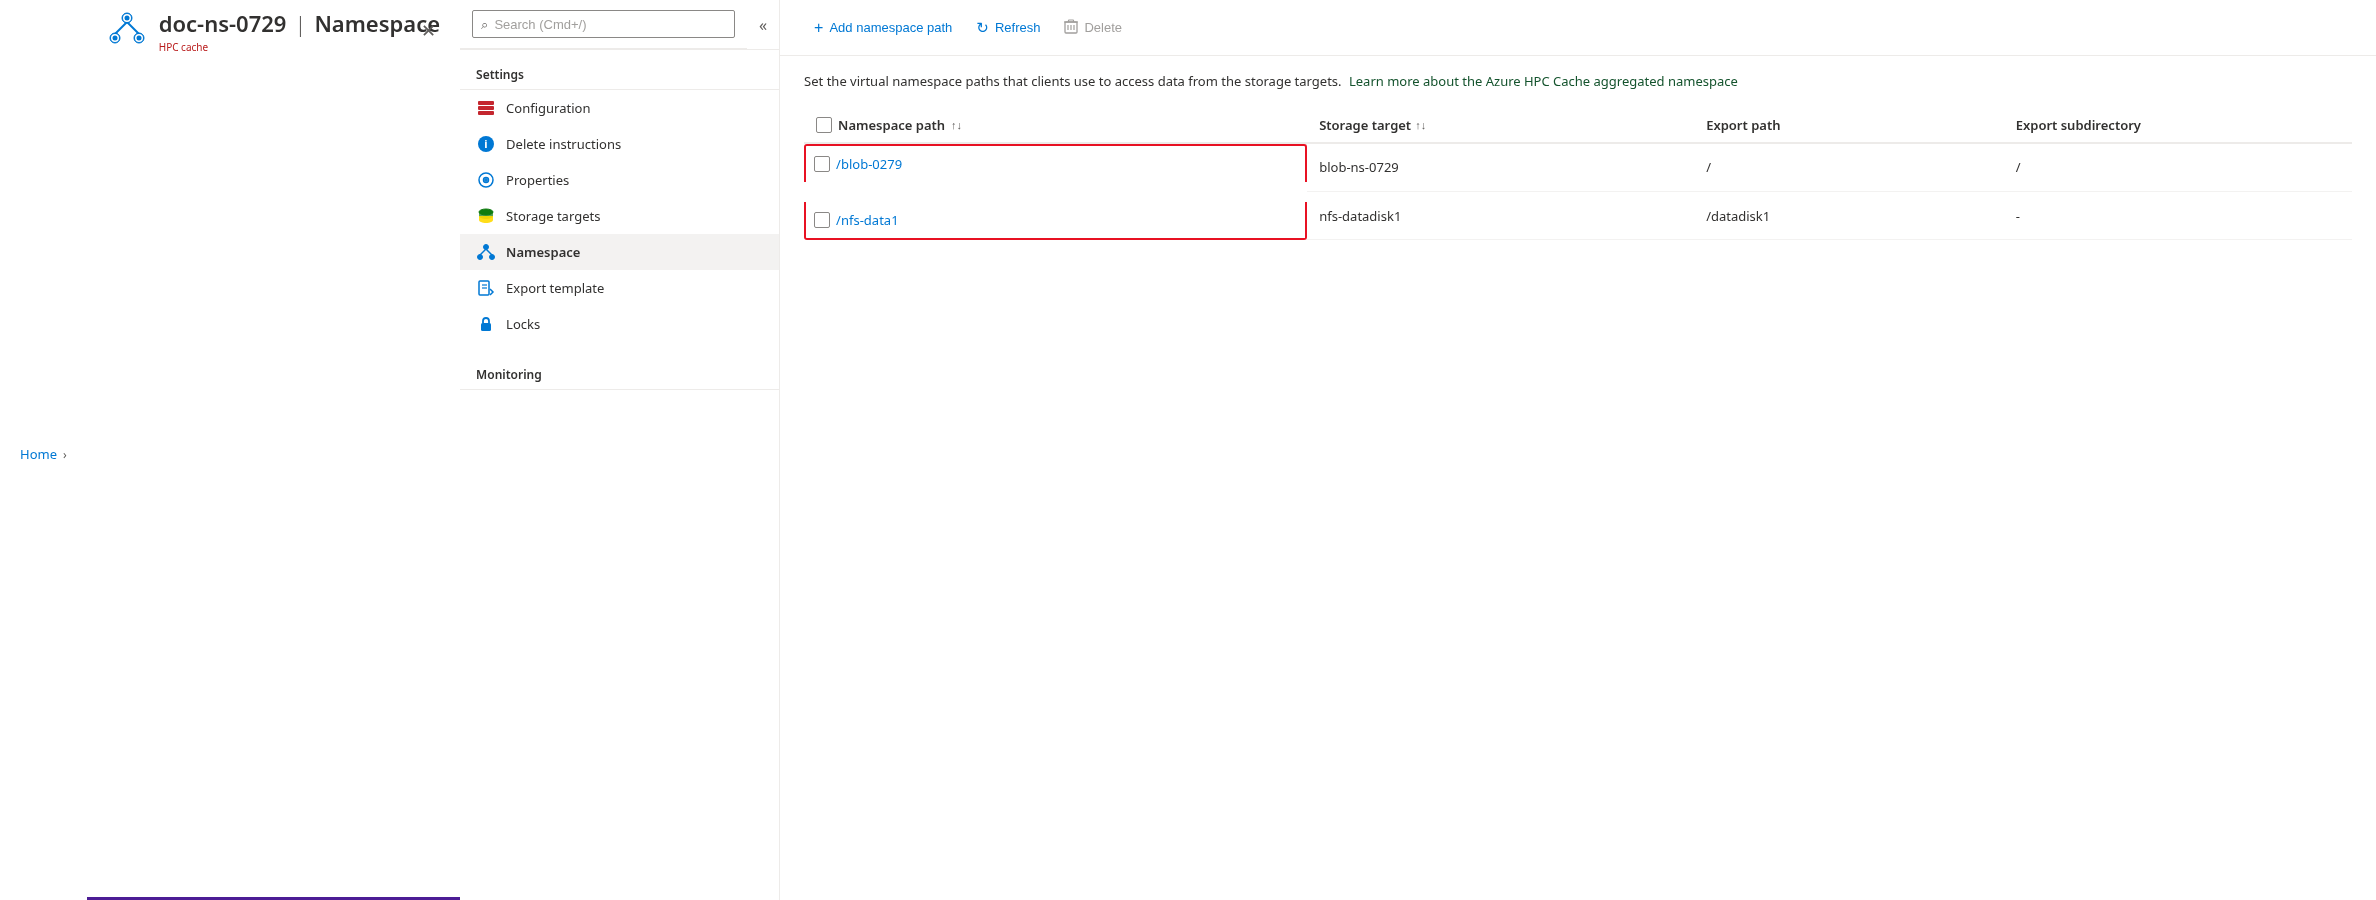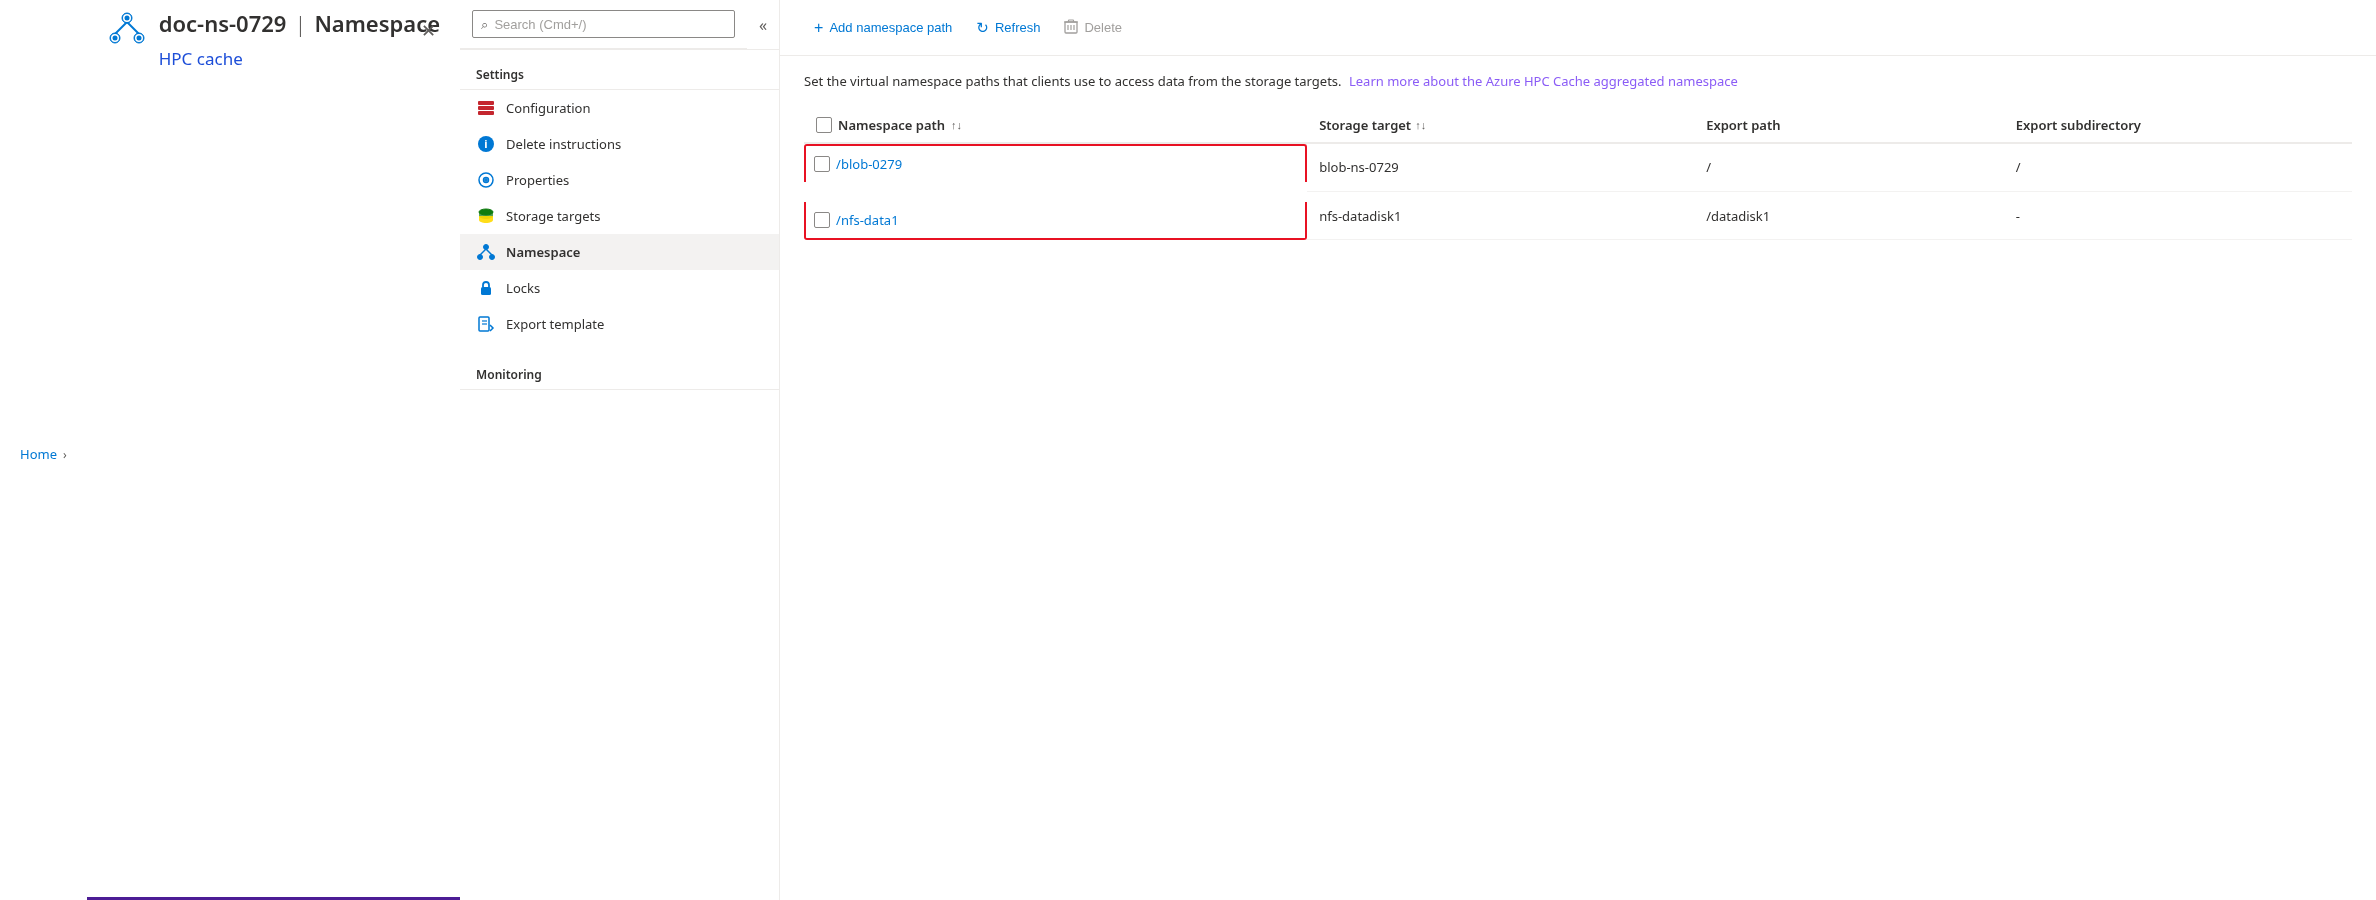--- a/index.html
+++ b/index.html
@@ -11,21 +11,21 @@
     .breadcrumb { padding: 12px 20px 4px 20px; display: flex; align-items: center; gap: 6px; font-size: 13px; }
     .breadcrumb a { color: #0078d4; text-decoration: none; }
     .breadcrumb-sep { color: #605e5c; font-size: 12px; }
 
     
     .header { display: flex; align-items: flex-start; padding: 8px 20px 12px 20px; border-bottom: 3px solid #4c1d95; position: relative; }
     .header-icon { width: 40px; height: 40px; margin-right: 12px; flex-shrink: 0; }
     .header-icon svg { width: 40px; height: 40px; }
     .header-text h1 { font-size: 22px; font-weight: 600; color: #323130; display: flex; align-items: center; gap: 8px; }
     .header-text .separator { color: #605e5c; font-weight: 300; }
-    .header-text .subtitle { font-size: 17px; color: #1d4ed8; margin-top: 9px; }
+    .header-text .subtitle { font-size: 10px; color: #b91c1c; margin-top: 2px; }
     .close-btn { position: absolute; right: 20px; top: 16px; cursor: pointer; font-size: 18px; color: #605e5c; background: none; border: none; padding: 4px; }
 
     
     .main { display: flex; flex: 1; overflow: hidden; }
 
     
     .sidebar { width: 320px; flex-shrink: 0; border-right: 1px solid #edebe9; display: flex; flex-direction: column; overflow-y: auto; }
     .search-bar { padding: 12px 16px; border-bottom: 1px solid #edebe9; }
     .search-input-wrap { display: flex; align-items: center; border: 1px solid #8a8886; border-radius: 2px; padding: 4px 8px; gap: 6px; background: #fff; }
     .search-input-wrap input { border: none; outline: none; font-size: 13px; flex: 1; color: #323130; }
@@ -40,21 +40,21 @@
     
     .content { flex: 1; overflow-y: auto; padding: 0; display: flex; flex-direction: column; }
 
     
     .toolbar { display: flex; align-items: center; gap: 4px; padding: 12px 24px; border-bottom: 1px solid #edebe9; }
     .toolbar-btn { display: flex; align-items: center; gap: 6px; padding: 6px 10px; background: none; border: none; cursor: pointer; font-size: 13px; color: #323130; border-radius: 2px; }
     .toolbar-btn.disabled { color: #a19f9d; cursor: default; }
 
     
     .info-text { padding: 16px 24px; font-size: 13px; color: #323130; line-height: 1.5; }
-    .info-text a { color: #8b5cf6; text-decoration: none; }
+    .info-text a { color: #14532d; text-decoration: none; }
 
     
     .table-wrap { padding: 0 24px 24px 24px; }
     .ns-table { width: 100%; border-collapse: collapse; }
     .ns-table th { text-align: left; font-size: 13px; font-weight: 600; color: #323130; padding: 8px 12px; border-bottom: 2px solid #edebe9; white-space: nowrap; }
     .ns-table td { padding: 10px 12px; font-size: 13px; color: #323130; border-bottom: 1px solid #f3f2f1; }
 
     
     .cb { width: 16px; height: 16px; border: 1.5px solid #8a8886; border-radius: 2px; display: inline-block; flex-shrink: 0; background: #fff; }
 
@@ -171,37 +171,37 @@
               <line x1="9" y1="6" x2="3" y2="12" stroke="#0078d4" stroke-width="1.5"></line>
               <line x1="9" y1="6" x2="15" y2="12" stroke="#0078d4" stroke-width="1.5"></line>
             </svg>
           </div>
           <span>Namespace</span>
         </div>
 
         <div class="sidebar-item">
           <div class="icon">
             <svg width="18" height="18" viewBox="0 0 18 18" fill="none">
-              <rect x="4" y="8" width="10" height="8" rx="1.5" fill="#0078d4"></rect>
-              <path d="M6 8V6a3 3 0 016 0v2" stroke="#0078d4" stroke-width="1.8" fill="none"></path>
-            </svg>
-          </div>
-          <span>Locks</span>
-        </div>
-
-        <div class="sidebar-item">
-          <div class="icon">
-            <svg width="18" height="18" viewBox="0 0 18 18" fill="none">
               <rect x="2" y="2" width="10" height="14" rx="1" stroke="#0078d4" stroke-width="1.5" fill="none"></rect>
               <line x1="5" y1="6" x2="10" y2="6" stroke="#0078d4" stroke-width="1.2"></line>
               <line x1="5" y1="9" x2="10" y2="9" stroke="#0078d4" stroke-width="1.2"></line>
               <path d="M13 10l3 3-3 3" stroke="#0078d4" stroke-width="1.5" fill="none"></path>
             </svg>
           </div>
           <span>Export template</span>
+        </div>
+
+        <div class="sidebar-item">
+          <div class="icon">
+            <svg width="18" height="18" viewBox="0 0 18 18" fill="none">
+              <rect x="4" y="8" width="10" height="8" rx="1.5" fill="#0078d4"></rect>
+              <path d="M6 8V6a3 3 0 016 0v2" stroke="#0078d4" stroke-width="1.8" fill="none"></path>
+            </svg>
+          </div>
+          <span>Locks</span>
         </div>
 
         <div class="sidebar-section-label" style="margin-top:8px;">Monitoring</div>
       </div>
     </div>
 
     <div class="content">
 
       <div class="toolbar">
         <button class="toolbar-btn">

